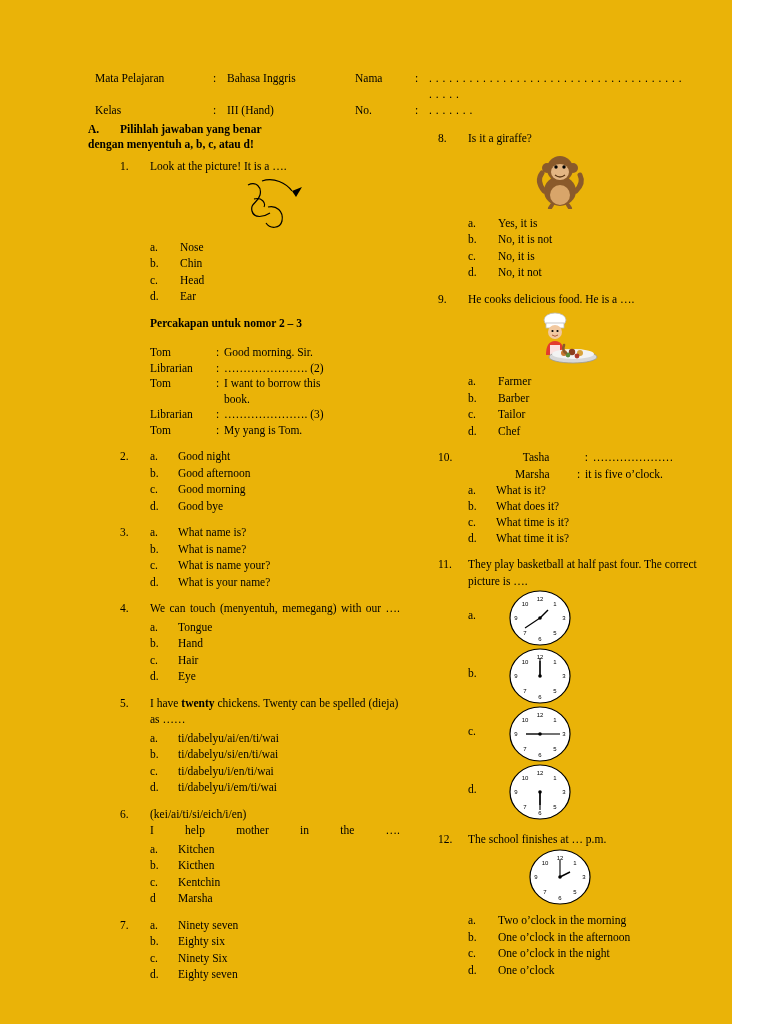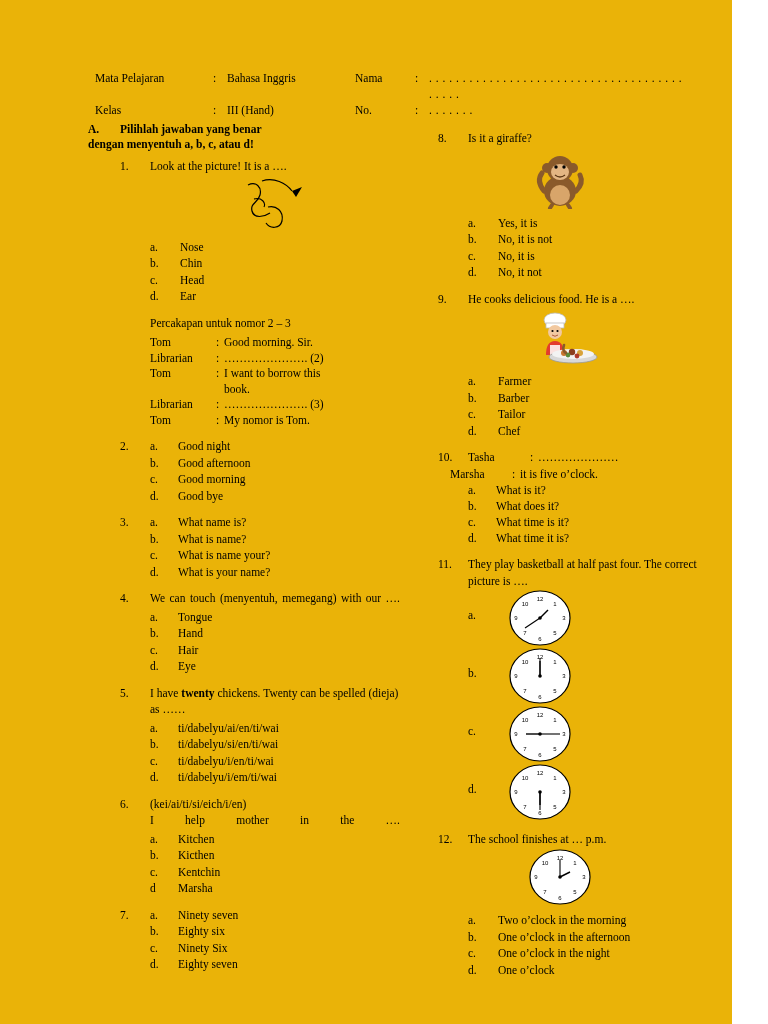--- a/index.html
+++ b/index.html
@@ -105,22 +105,22 @@
     line-height: 16.5px;
   }
   .opt .lab {
     position: absolute;
     left: 0;
     top: 0;
   }
   .opts.tight .opt { line-height: 16px; }
 
   .dialog-title {
-    font-weight: normal;
-    margin-bottom: 4px;
+    font-weight: bold;
+    margin-bottom: 14px;
   }
   .dialog {
     margin-bottom: 8px;
   }
   .d-row {
     display: flex;
     line-height: 15.5px;
   }
   .d-who { width: 66px; flex: none; }
   .d-colon { width: 8px; flex: none; }
@@ -150,21 +150,21 @@
   }
   .clock-row .clock {
     position: absolute;
     left: 40px;
     top: 0;
   }
   .clock-single {
     margin-left: 60px;
   }
   b { font-weight: bold; }
-  .q10-line { display: flex; }
+  .q10-line { display: flex; justify-content: center; }
   .q10-line .nm { width: 62px; }
 </style>
 </head>
 <body>
 
 <div class="page">
 
   <div class="header">
     <div class="hdr-row">
       <span class="hdr-label">Mata Pelajaran</span>
@@ -235,21 +235,21 @@
           </div>
           <div class="d-cont">book.</div>
           <div class="d-row">
             <span class="d-who">Librarian</span>
             <span class="d-colon">:</span>
             <span class="d-say">…………………. (3)</span>
           </div>
           <div class="d-row">
             <span class="d-who">Tom</span>
             <span class="d-colon">:</span>
-            <span class="d-say">My nomor is Tom.</span>
+            <span class="d-say">My yang is Tom.</span>
           </div>
         </div>
       </div>
     </div>
 
     <div class="q">
       <span class="q-num">2.</span>
       <div class="q-body">
         <div class="opts" style="margin-top:0">
           <div class="opt" style="padding-left:28px"><span class="lab">a.</span><span>Good night</span></div>

